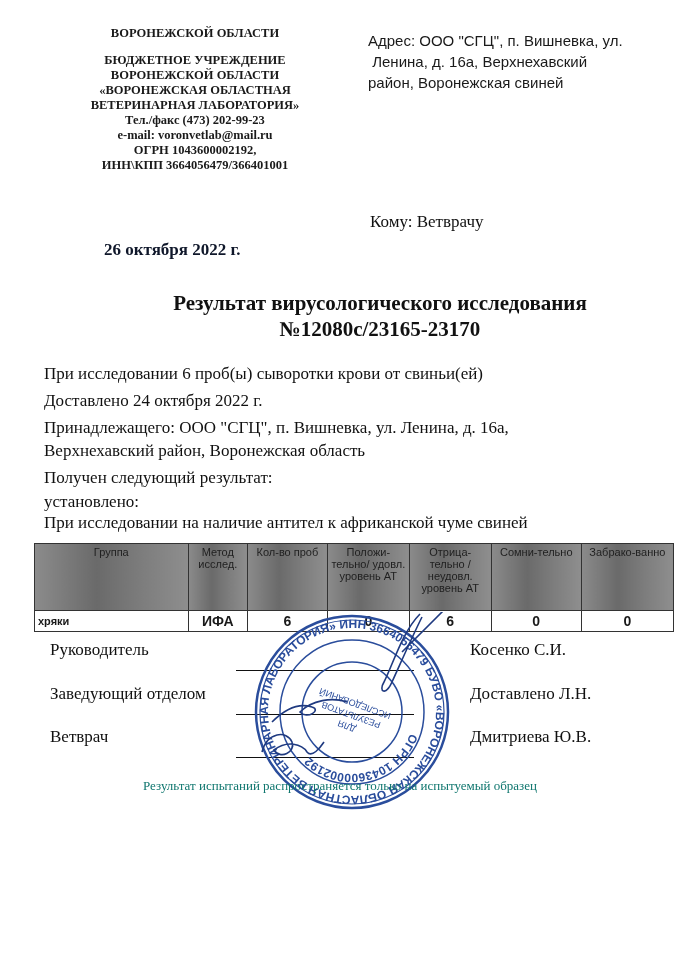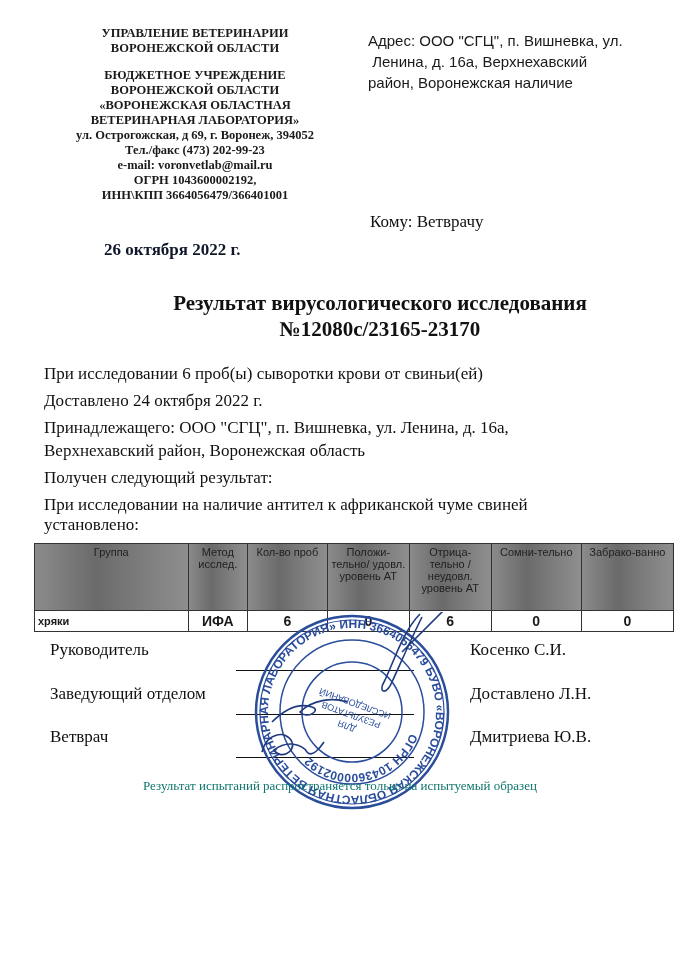--- a/index.html
+++ b/index.html
@@ -67,60 +67,58 @@
       position: absolute; left: 0; top: 778px; width: 680px; text-align: center;
       font-family: "Liberation Serif", serif; font-size: 13px; color: #0f766e;
     }
 
     .stamp { position: absolute; left: 252px; top: 612px; width: 200px; height: 200px; pointer-events: none; }
   </style>
 </head>
 <body>
 
 <div class="org-block">
-  <div class="bold">УПРАВЛЕНИЕ ВЕТЕРИНАРИИ</div>
   <div class="bold">ВОРОНЕЖСКОЙ ОБЛАСТИ</div>
   <div class="gap"></div>
   <div class="bold">БЮДЖЕТНОЕ УЧРЕЖДЕНИЕ</div>
   <div class="bold">ВОРОНЕЖСКОЙ ОБЛАСТИ</div>
   <div class="bold">«ВОРОНЕЖСКАЯ ОБЛАСТНАЯ</div>
   <div class="bold">ВЕТЕРИНАРНАЯ ЛАБОРАТОРИЯ»</div>
-  <div class="bold">ул. Острогожская, д 69, г. Воронеж, 394052</div>
   <div class="bold">Тел./факс  (473) 202-99-23</div>
   <div class="bold">e-mail:  voronvetlab@mail.ru</div>
   <div class="bold">ОГРН 1043600002192,</div>
   <div class="bold">ИНН\КПП 3664056479/366401001</div>
 </div>
 
 <div class="addr-block">
   <div>Адрес: ООО "СГЦ", п. Вишневка, ул.</div>
   <div style="white-space:pre"> Ленина, д. 16а, Верхнехавский</div>
-  <div>район, Воронежская наличие</div>
+  <div>район, Воронежская свиней</div>
 </div>
 
 <div class="to-line">Кому: Ветврачу</div>
 <div class="date-line">26 октября 2022 г.</div>
 
 <div class="title-block">
   <div>Результат вирусологического исследования</div>
   <div>№12080с/23165-23170</div>
 </div>
 
 <div class="body-block">
   <div class="line">При исследовании 6 проб(ы) сыворотки крови от свиньи(ей)</div>
   <div class="gap"></div>
   <div class="line">Доставлено 24 октября 2022 г.</div>
   <div class="gap"></div>
   <div class="line">Принадлежащего: ООО "СГЦ", п. Вишневка, ул. Ленина, д. 16а,</div>
   <div class="line">Верхнехавский район, Воронежская область</div>
   <div class="gap"></div>
   <div class="line">Получен следующий результат:</div>
   <div class="gap"></div>
+  <div class="line" style="height:18px;line-height:18px">установлено:</div>
   <div class="line">При исследовании на наличие антител к африканской чуме свиней</div>
-  <div class="line" style="height:18px;line-height:18px">установлено:</div>
 </div>
 
 <table class="results">
   <colgroup>
     <col style="width:150px">
       <col style="width:58px">
       <col style="width:78px">
       <col style="width:80px">
       <col style="width:80px">
       <col style="width:88px">

